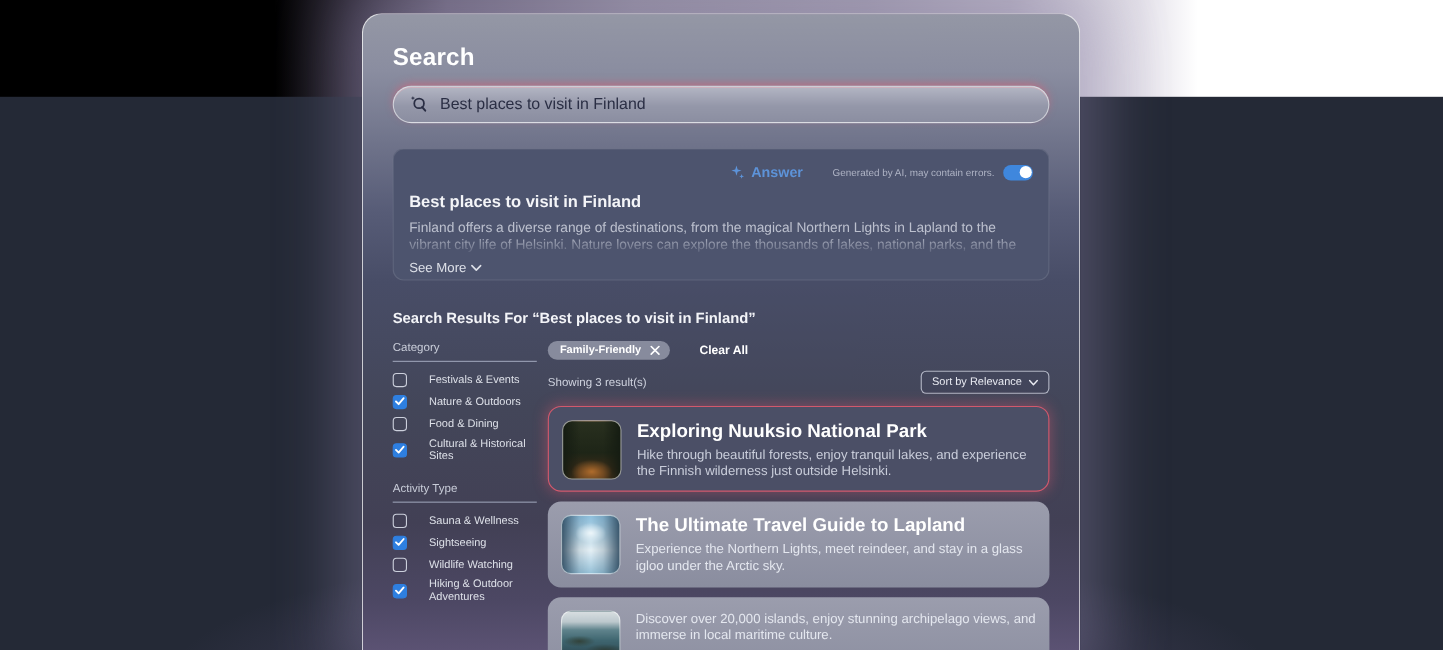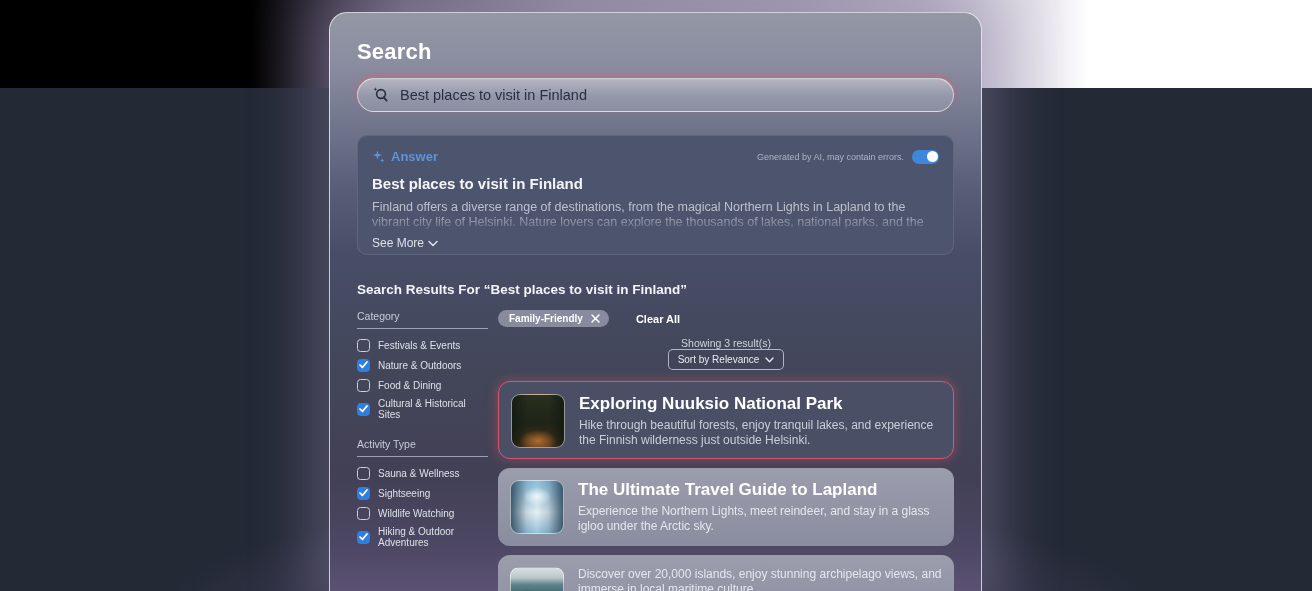--- a/index.html
+++ b/index.html
@@ -28,21 +28,21 @@
     background:linear-gradient(180deg,#b3b5c3 0%,#9497a9 55%,#8b8ea1 100%);
     border:1px solid rgba(255,255,255,0.55);
     box-shadow:0 -3px 9px -2px rgba(236,88,110,0.65), inset 0 1px 0 rgba(255,170,178,0.35);
     display:flex; align-items:center; padding:0 14px; gap:10px; }
   .search-bar input { flex:1; background:transparent; border:none; outline:none;
     color:#2a2e44; font-size:14.5px; font-family:"Liberation Sans", sans-serif; }
 
   
   .answer-box { height:120px; border-radius:10px; background:#4d546e;
     border:1px solid rgba(255,255,255,0.10); padding:13px 14px; margin-bottom:27px; position:relative; }
-  .answer-head { display:flex; align-items:center; justify-content:space-between; margin-bottom:11px; }
+  .answer-head { display:flex; align-items:center; justify-content:flex-end; margin-bottom:11px;gap:27px; }
   .answer-label-wrap { display:flex; align-items:center; gap:6px; }
   .answer-label { color:#5d93d9; font-size:13px; font-weight:700; }
   .answer-right { display:flex; align-items:center; gap:8px; }
   .disclaimer { color:#aeb3c4; font-size:9px; }
   .toggle { width:27px; height:14px; border-radius:7px; background:#3f87dd; position:relative; cursor:pointer; }
   .toggle .knob { position:absolute; right:1.5px; top:1.5px; width:11px; height:11px; border-radius:50%; background:#fff; }
   .answer-title { color:#f4f5f8; font-size:15px; font-weight:700; margin-bottom:8px; }
   .answer-body-wrap { position:relative; height:30px; overflow:hidden; }
   .answer-body { color:#bcc0ce; font-size:12.5px; line-height:15px; }
   .body-fade { position:absolute; left:0; right:0; top:13px; bottom:0;
@@ -52,33 +52,33 @@
 
   .results-heading { color:#f3f4f8; font-size:13.5px; font-weight:700; margin-bottom:13px; }
 
   
   .content-row { display:flex; gap:10px; }
 
   .filters { width:131px; flex:none; }
   .filter-group-label { color:#c8ccd8; font-size:10.5px; padding-bottom:6px;
     border-bottom:1px solid #9aa0b5; }
   .filter-list { padding-top:9px; display:flex; flex-direction:column; gap:6px; margin-bottom:18px; }
-  .filter-item { display:flex; align-items:center; gap:8px; cursor:pointer; min-height:14px; }
+  .filter-item { display:flex; align-items:center; gap:20px; cursor:pointer; min-height:14px; }
   .checkbox { width:13px; height:13px; border-radius:3.5px; flex:none;
     border:1.5px solid #ccd0dc; background:transparent; display:flex; align-items:center; justify-content:center; }
   .checkbox.checked { background:#2e7fe0; border-color:#2e7fe0; }
   .filter-item-label { color:#dde0e8; font-size:10px; }
 
   .results { flex:1; min-width:0; }
   .chip-row { display:flex; align-items:center; gap:27px; margin-bottom:10px; }
   .chip { display:flex; align-items:center; gap:8px; background:rgba(158,162,178,0.75);
     border-radius:10px; padding:3px 9px 3px 11px; cursor:pointer; }
   .chip-label { color:#fff; font-size:10px; font-weight:700; }
   .clear-all { color:#fff; font-size:11px; font-weight:700; cursor:pointer;text-align:center; }
-  .meta-row { display:flex; align-items:center; justify-content:space-between; margin-bottom:11px;flex-direction:column; }
+  .meta-row { display:flex; align-items:center; justify-content:space-between; margin-bottom:11px; }
   .showing { color:#ced2de; font-size:10.5px; }
   .sort-btn { display:flex; align-items:center; gap:6px; border:1px solid rgba(216,220,232,0.75);
     border-radius:5px; padding:4px 9px; color:#e9ebf2; font-size:10px; cursor:pointer;
     background:rgba(60,64,86,0.25); }
 
   
   .card-stack { display:flex; flex-direction:column; gap:9px; }
   .card { height:78px; border-radius:12px; padding:12px; display:flex; gap:14px; align-items:flex-start;
     background:linear-gradient(180deg,#9b9dad 0%,#8a8d9f 100%); cursor:pointer; }
   .card.highlighted { background:#4b4f66; border:1.5px solid #d2596d;

